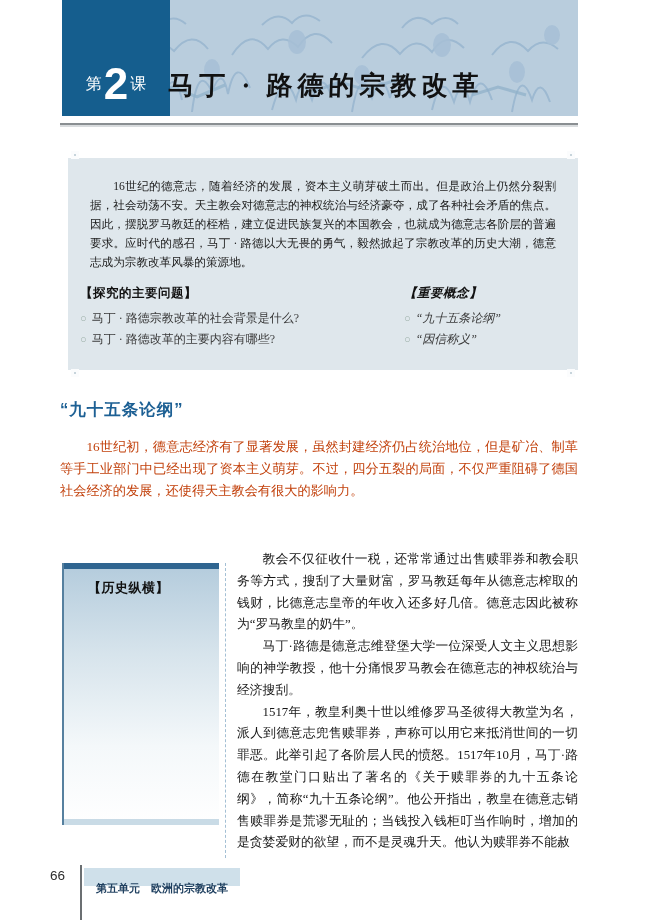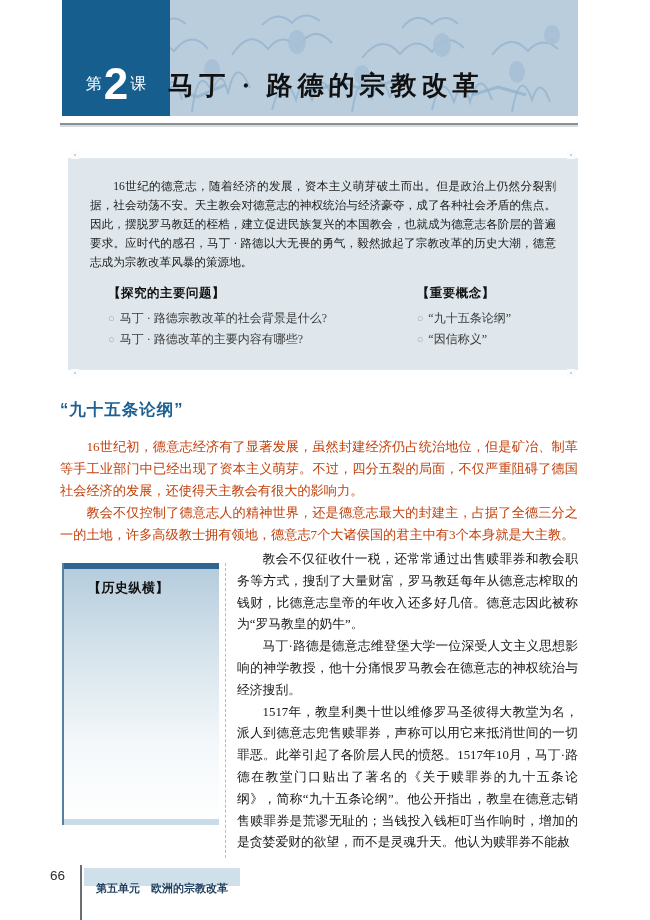--- a/index.html
+++ b/index.html
@@ -48,23 +48,23 @@
   }
   .corner.tl { left:3px;  top:-7px; }
   .corner.tr { right:3px; top:-7px; }
   .corner.bl { left:3px;  bottom:-7px; }
   .corner.br { right:3px; bottom:-7px; }
   .intro-text {
     padding:19px 22px 0 22px;
     font-size:11.6px; line-height:19px; text-align:justify;
     text-indent:2em; color:#1b1b1b;
   }
-  .intro-cols { display:flex; margin-top:13px; padding-left:40px; }
+  .intro-cols { display:flex; margin-top:13px; padding-left:12px; }
   .col-questions { width:300px; }
-  .col-concepts  { width:170px; margin-left:24px; }
+  .col-concepts  { width:170px; margin-left:24px;font-style:italic; }
   .col-head {
     font-family:"Liberation Sans",sans-serif; font-weight:bold;
     font-size:12.5px; color:#111; margin-bottom:6px; letter-spacing:.5px;
   }
   .bullet-item {
     font-size:12px; line-height:21px; color:#3a3a3a; white-space:nowrap;
   }
   .bullet-item .dot {
     display:inline-block; color:#9cafa8; font-size:11px; margin-right:5px;
   }
@@ -189,21 +189,20 @@
         <div class="bullet-item"><span class="dot">○</span><span>“九十五条论纲”</span></div>
         <div class="bullet-item"><span class="dot">○</span><span>“因信称义”</span></div>
       </div>
     </div>
   </div>
 
   <div class="section-heading">“九十五条论纲”</div>
 
   <div class="body-top">
     <p>16世纪初，德意志经济有了显著发展，虽然封建经济仍占统治地位，但是矿冶、制革等手工业部门中已经出现了资本主义萌芽。不过，四分五裂的局面，不仅严重阻碍了德国社会经济的发展，还使得天主教会有很大的影响力。</p>
-    <p>教会不仅控制了德意志人的精神世界，还是德意志最大的封建主，占据了全德三分之一的土地，许多高级教士拥有领地，德意志7个大诸侯国的君主中有3个本身就是大主教。</p>
   </div>
 
   <div class="hist-box">
     <div class="topbar"></div>
     <div class="hist-head">【历史纵横】</div>
     <div class="bottombar"></div>
   </div>
   <div class="dash-divider"></div>
 
   <div class="body-col">

